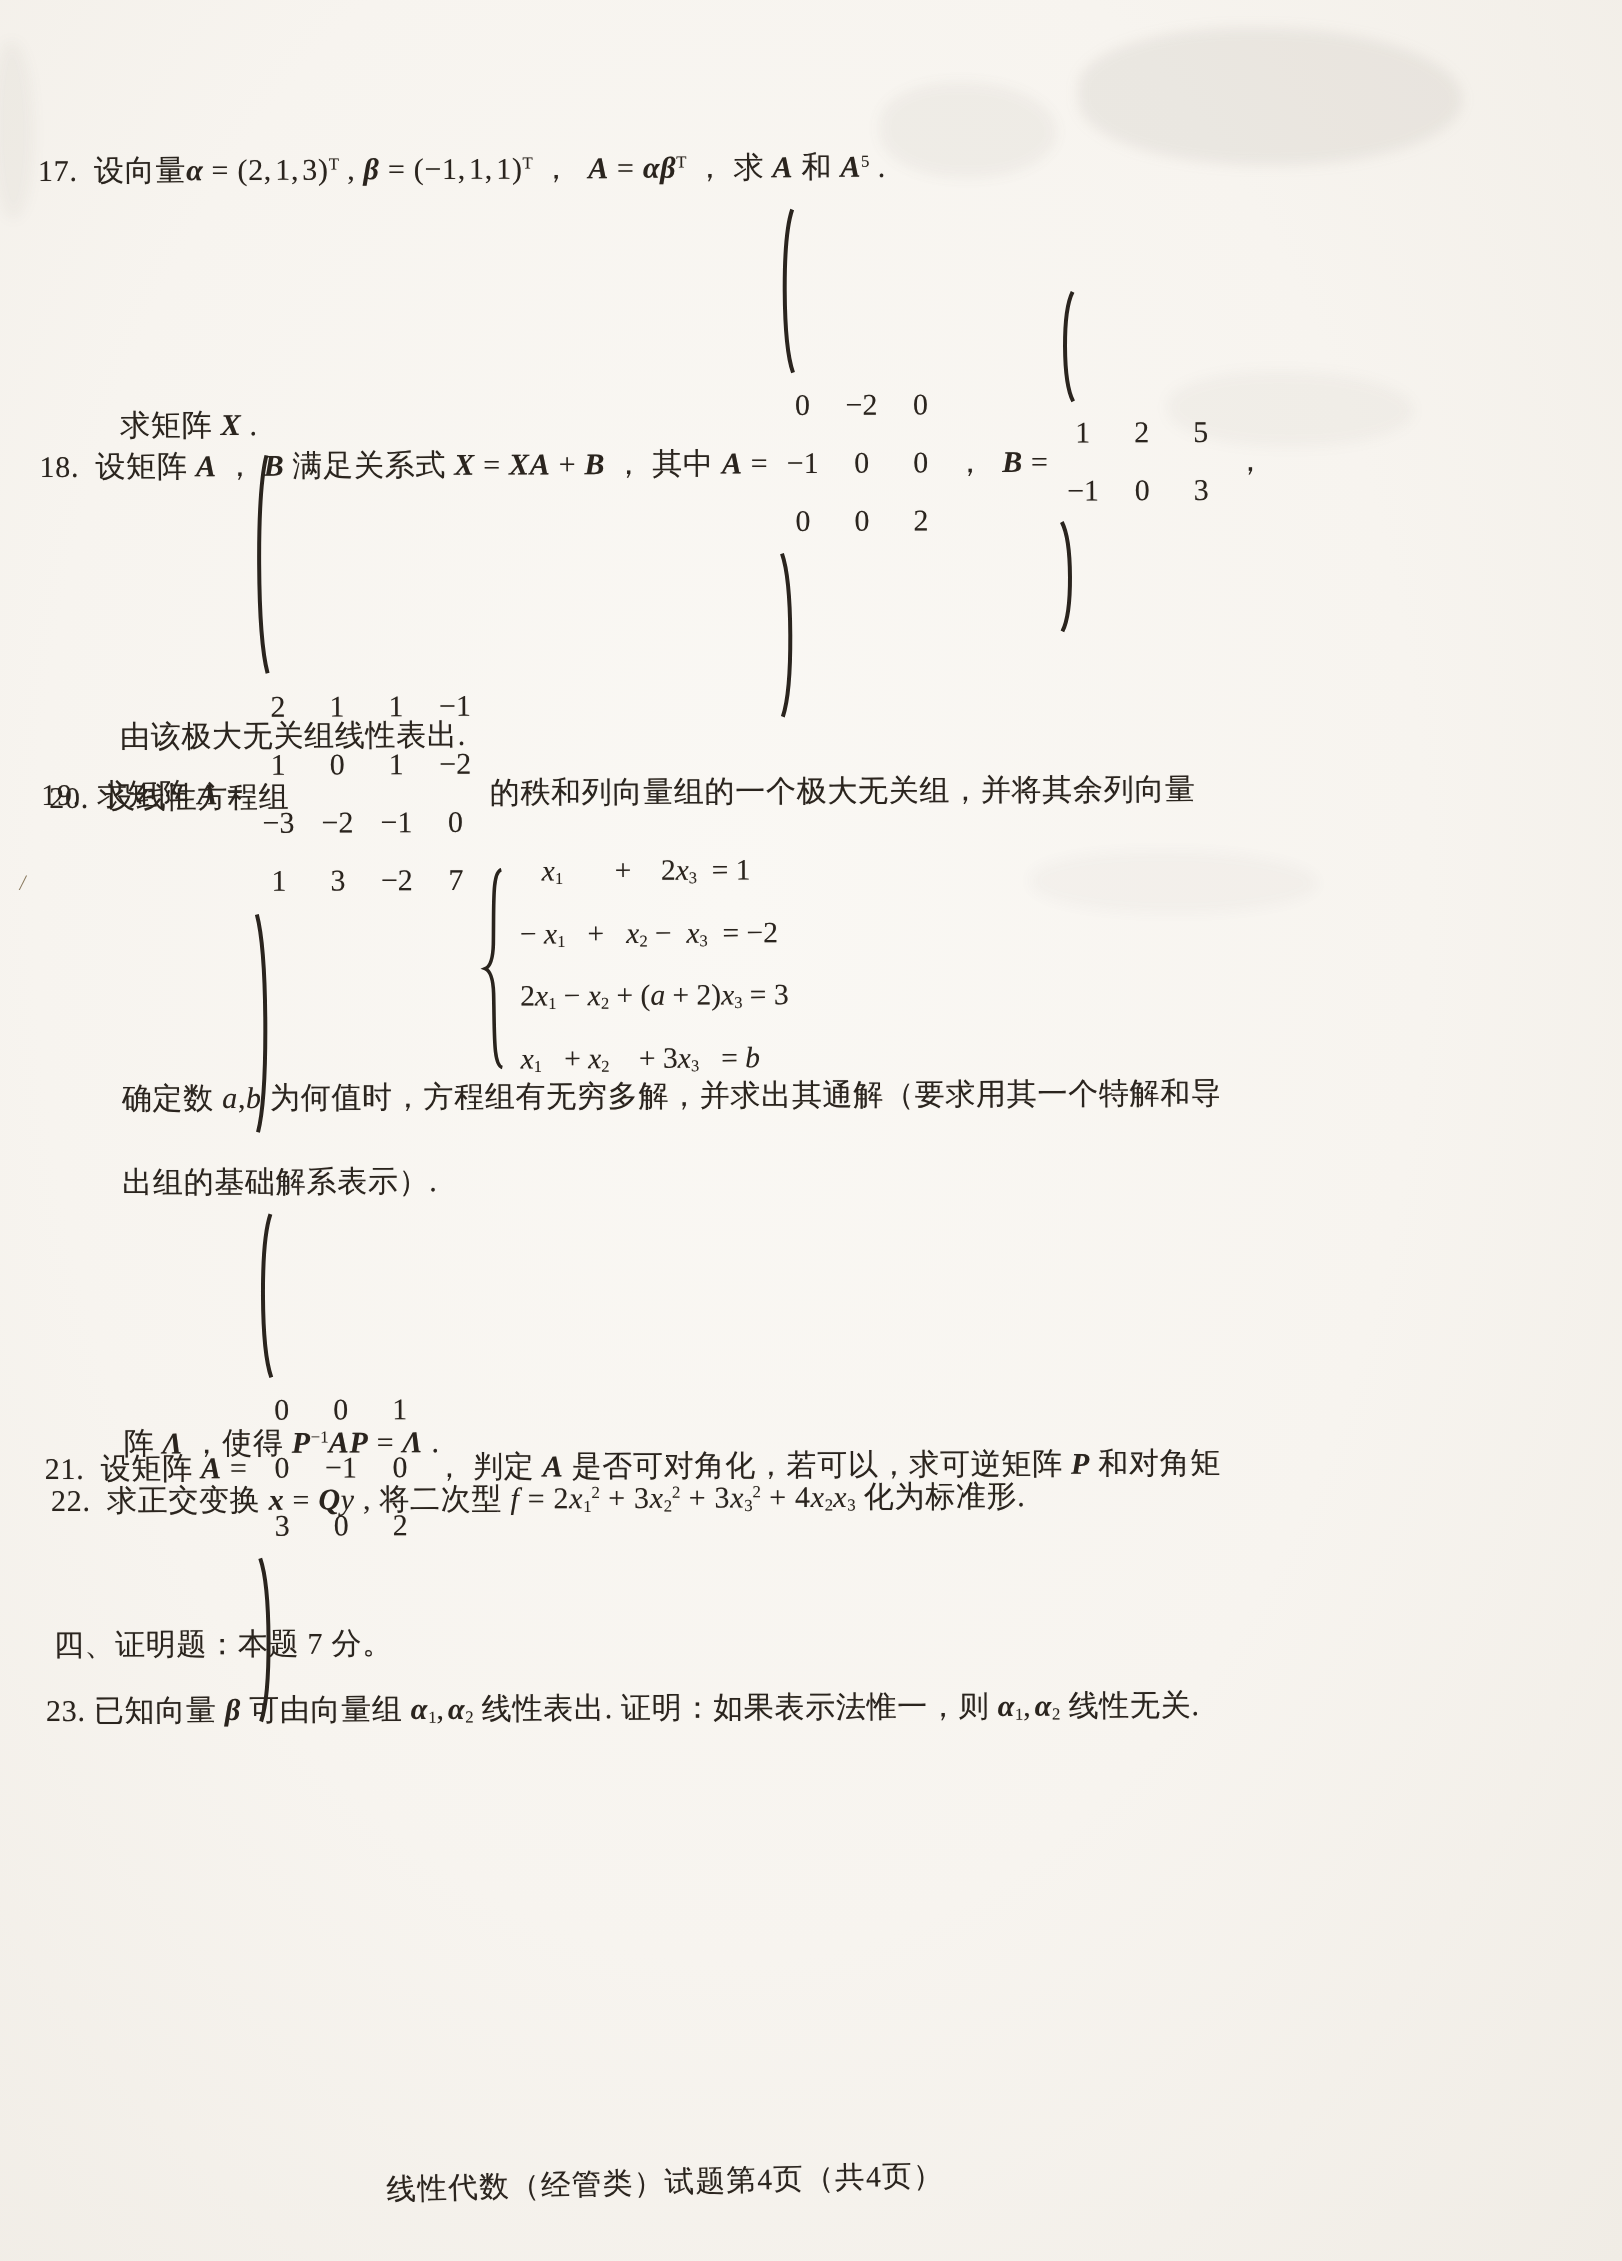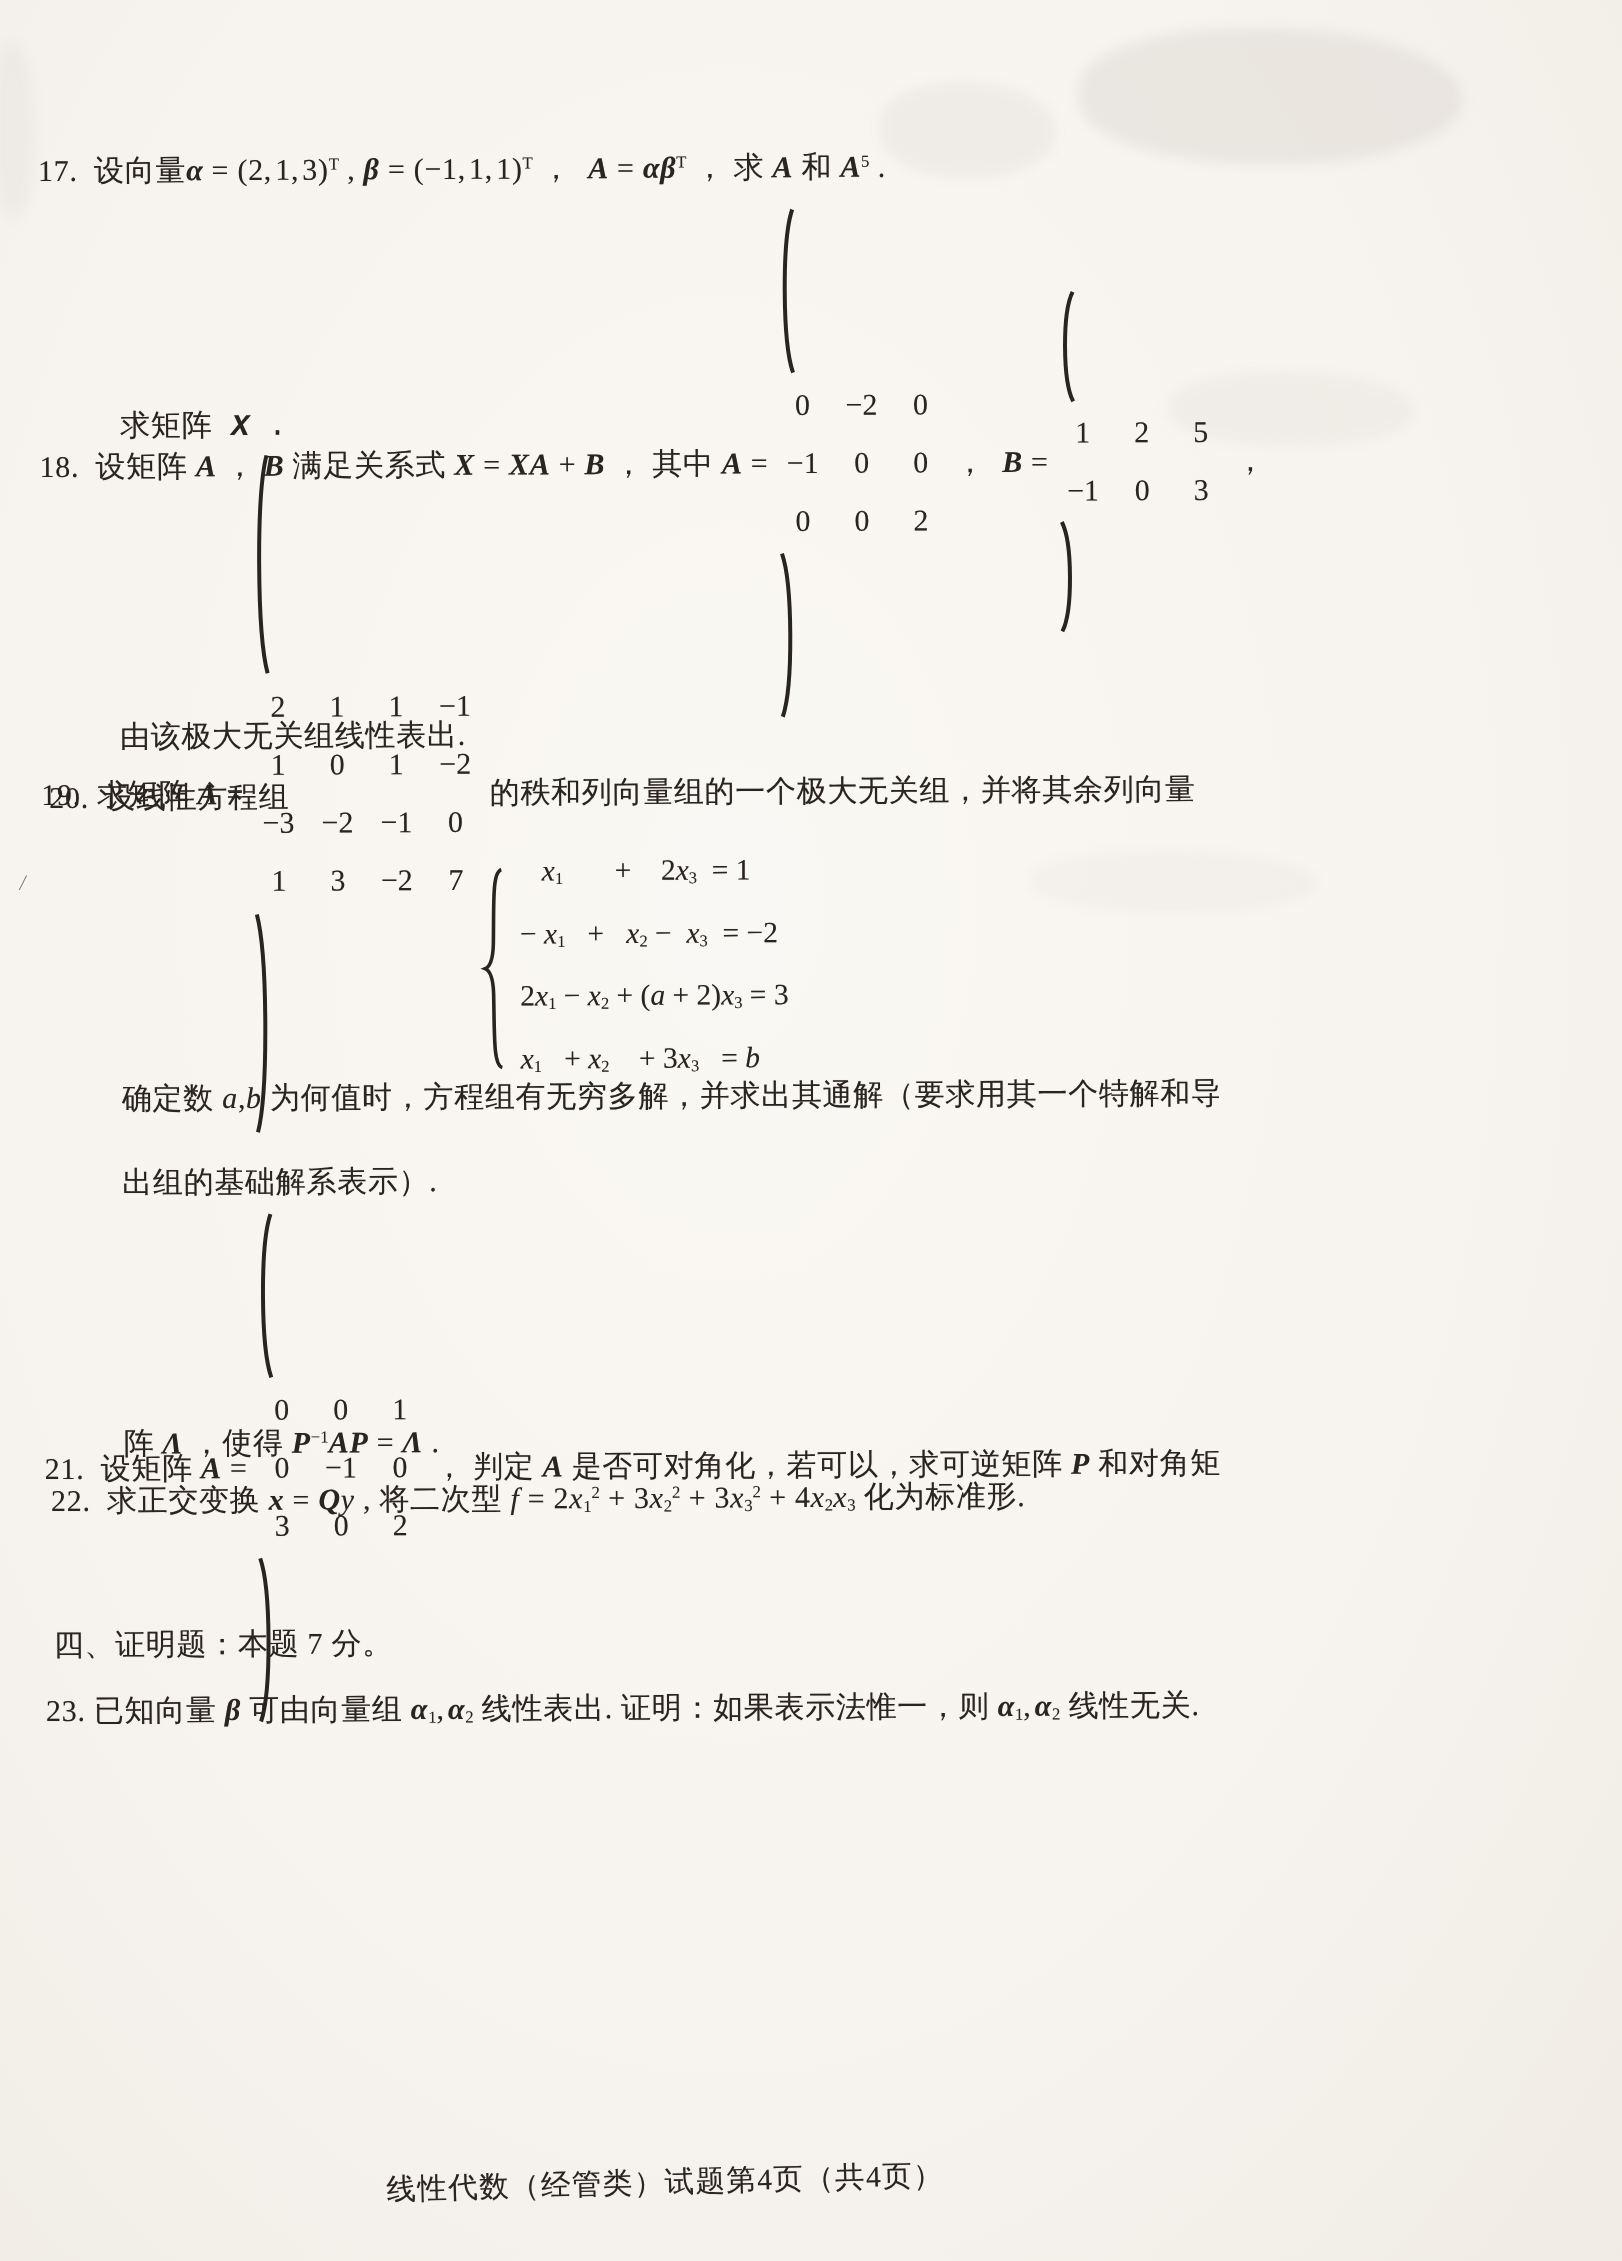--- a/index.html
+++ b/index.html
@@ -145,21 +145,21 @@
             <span class="mcell">0</span>
             <span class="mcell">3</span>
           </span>
         <svg class="paren" width="18" height="114" viewBox="0 0 24 100" preserveAspectRatio="none">
             <path d="M4,2 C18,20 18,80 4,98"></path>
           </svg>
       </span>
       <span><span class="seg-p">，</span></span>
     </div>
 
-    <div class="textline" style="left:124px;top:402px;font-family:Liberation Mono, monospace;"><span class="seg-p">求矩阵&nbsp;</span><span class="seg-bm">X</span><span class="seg-p">&nbsp;.</span></div>
+    <div class="textline" style="left:124px;top:402px;"><span class="seg-p">求矩阵&nbsp;</span><span class="seg-bm">X</span><span class="seg-p">&nbsp;.</span></div>
 
     <div class="mathline" style="left:43px;top:448px;">
       <span><span class="seg-p">19.&nbsp;&nbsp;求矩阵&nbsp;</span><span class="seg-bm">A</span><span class="seg-p">&nbsp;=</span></span>
       <span class="matrix">
         <svg class="paren" width="18" height="227" viewBox="0 0 24 100" preserveAspectRatio="none">
             <path d="M20,2 C6,20 6,80 20,98"></path>
           </svg>
         <span class="mgrid" style="grid-template-columns: repeat(4, auto);">
             <span class="mcell">2</span>
             <span class="mcell">1</span>

